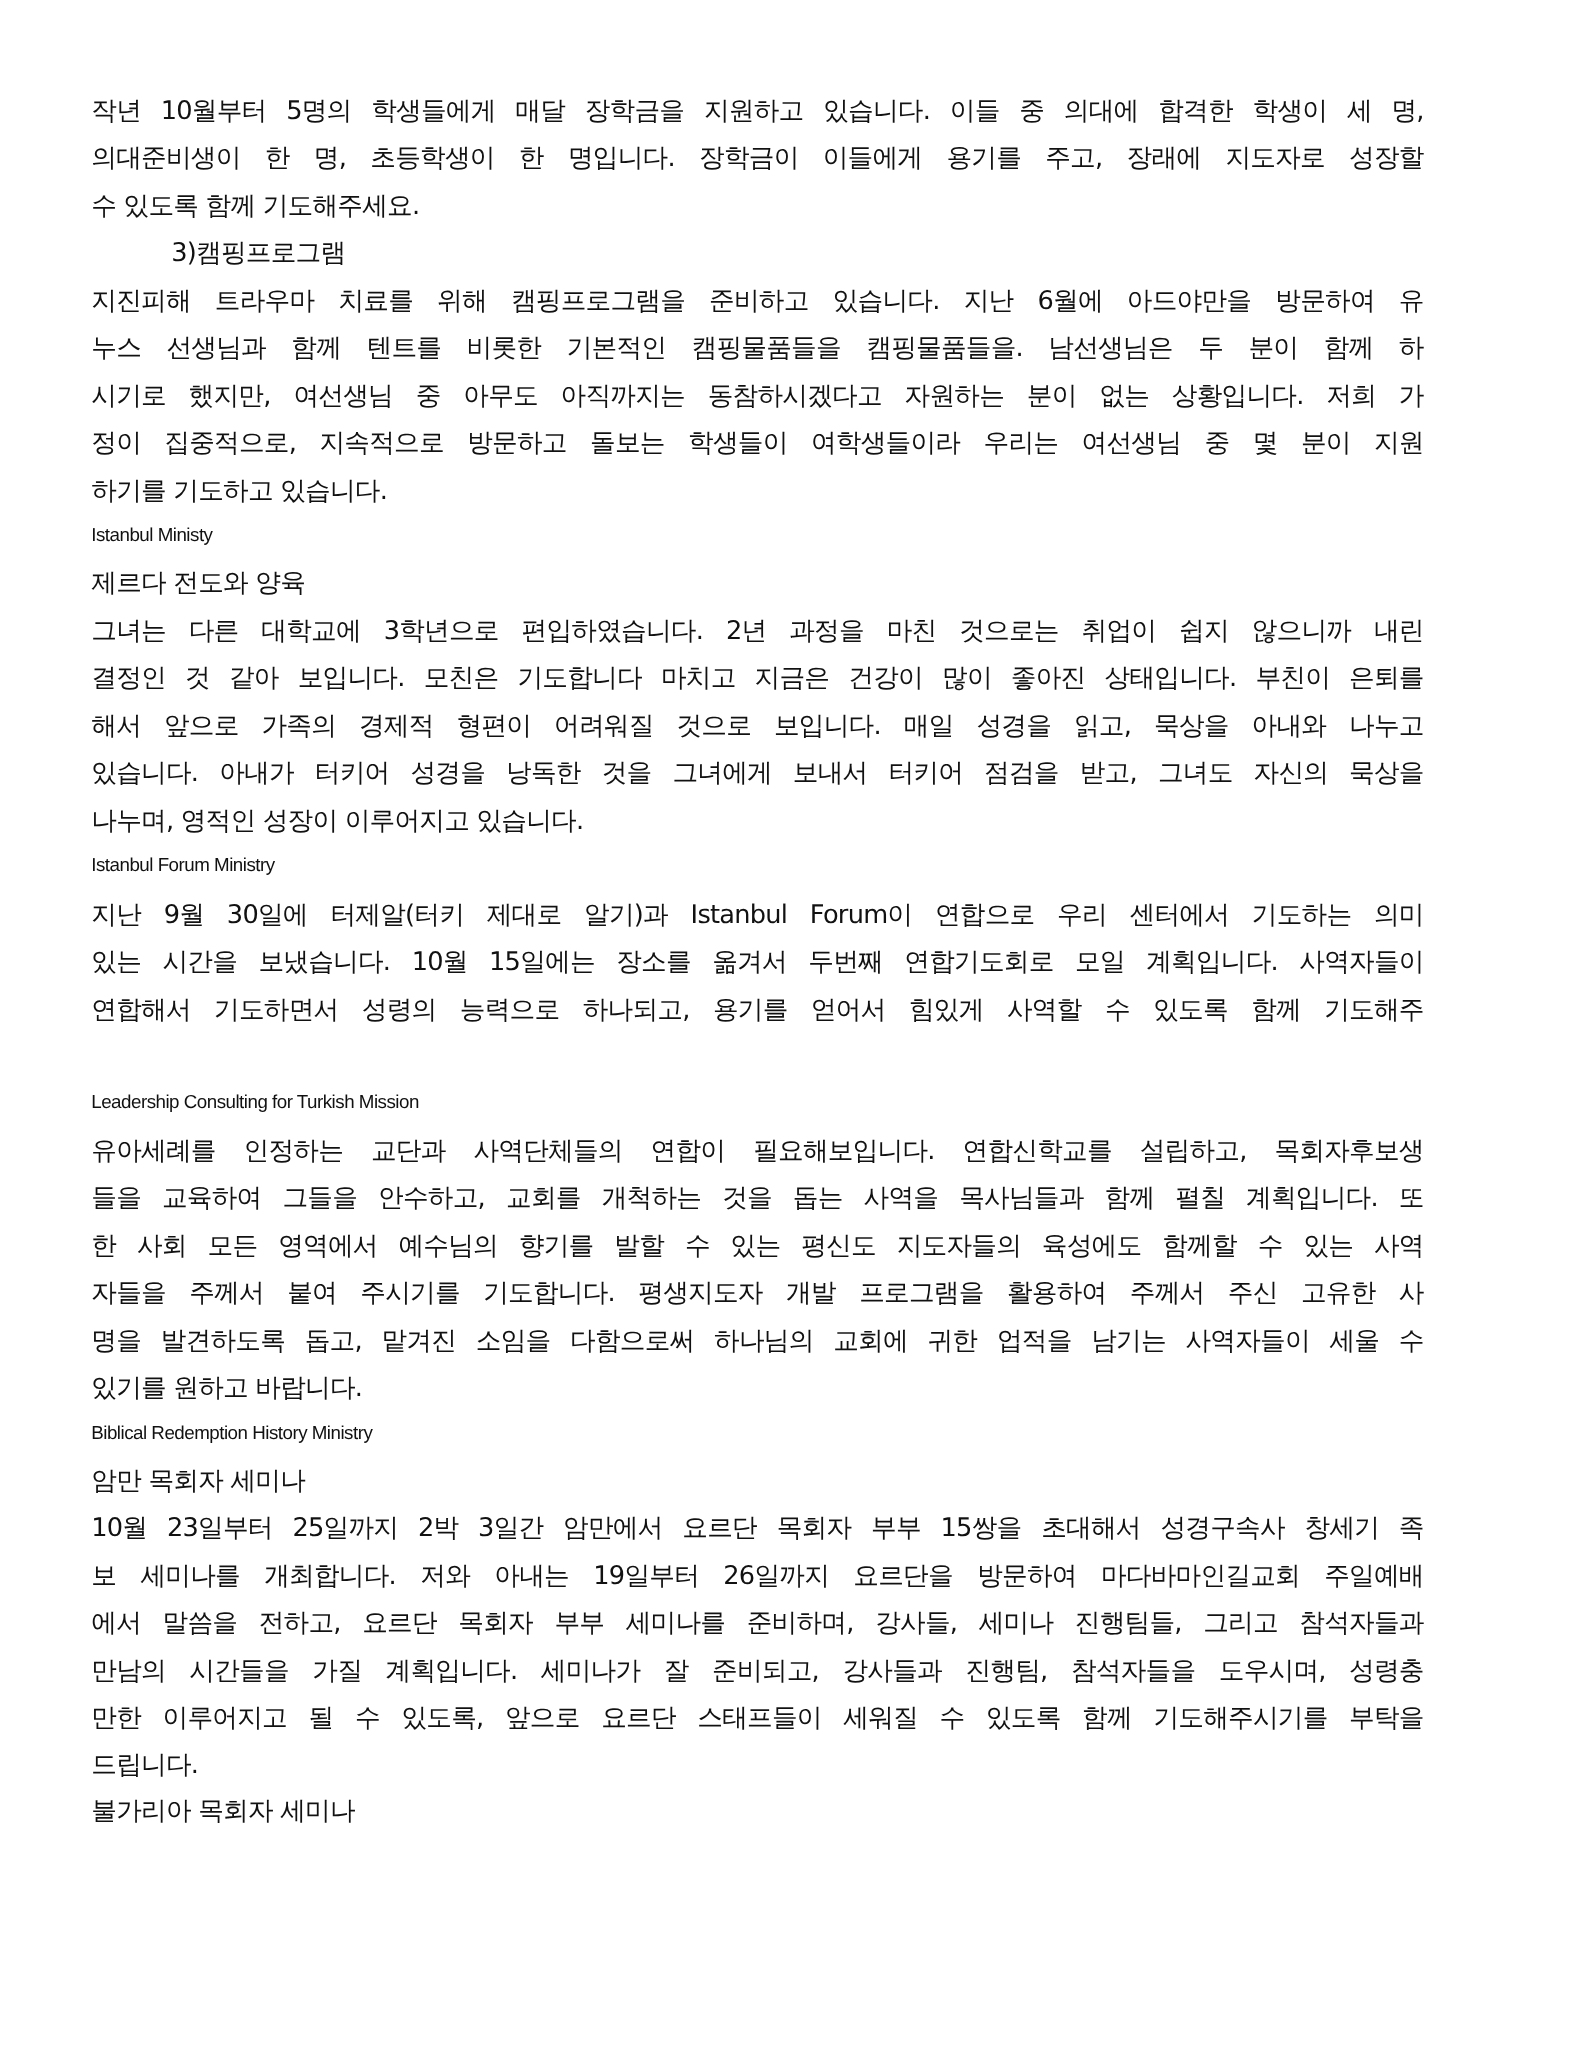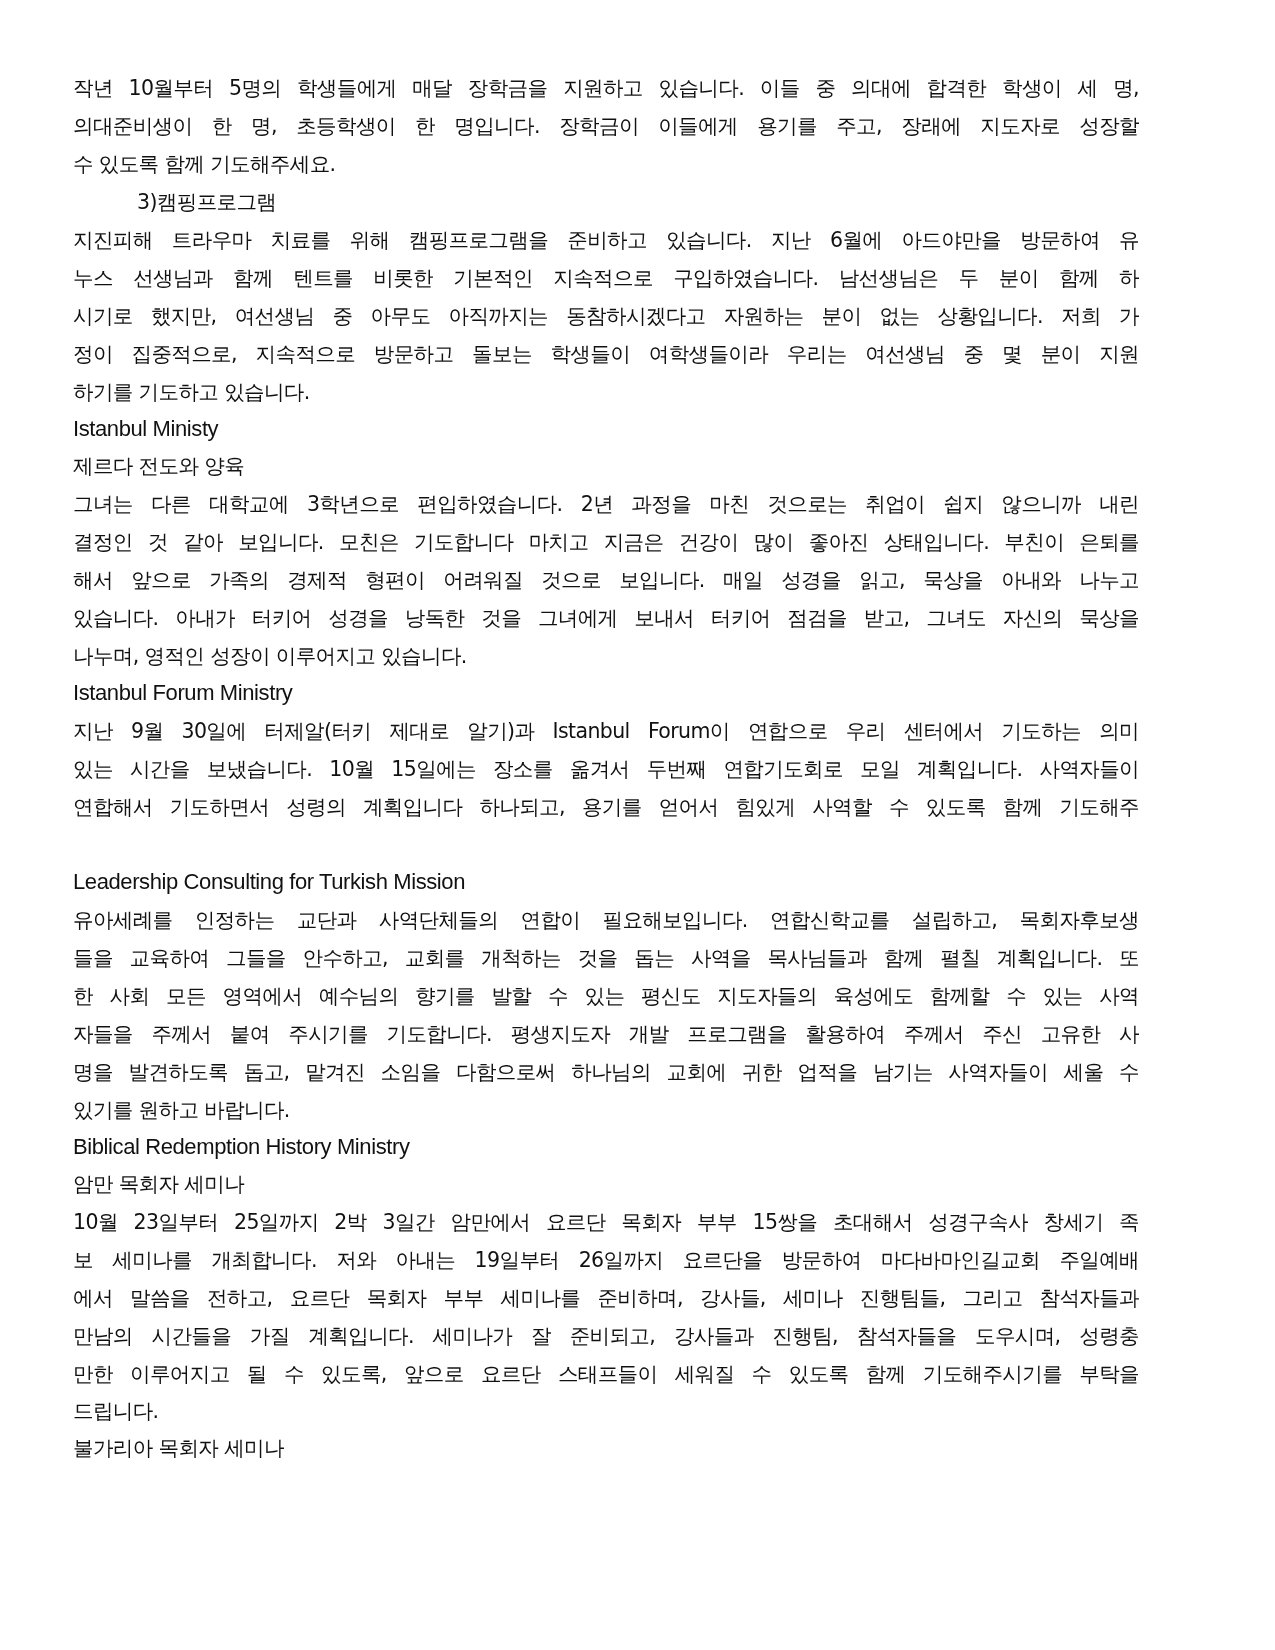--- a/index.html
+++ b/index.html
@@ -4,46 +4,46 @@
 <style>
   html, body { margin: 0; padding: 0; background: #ffffff; }
   body { width: 1275px; height: 1650px; position: relative; overflow: hidden;
          font-family: "DejaVu Sans", "Liberation Sans", sans-serif; color: #111111; }
   .page { position: absolute; left: 0; top: 0; width: 1275px; height: 1283px; text-decoration: underline; }
   .line { position: absolute; left: 73px; width: 1066px; height: 30px;
           font-size: 20.5px; line-height: 30px; white-space: nowrap;
           letter-spacing: -0.6px; }
   .line.just { text-align: justify; text-align-last: justify; }
   .line.indent { left: 137px; }
-  .line.en { letter-spacing: -0.4px; font-family: "Liberation Sans", "DejaVu Sans", sans-serif; font-size: 22px; }
+  .line.en { letter-spacing: -0.4px; font-family: "Liberation Sans", "DejaVu Sans", sans-serif; font-size: 15px; }
 </style>
 </head>
 <body>
 
 <div class="page">
   <div class="line just" style="top:73px">작년 10월부터 5명의 학생들에게 매달 장학금을 지원하고 있습니다. 이들 중 의대에 합격한 학생이 세 명,</div>
   <div class="line just" style="top:111px">의대준비생이 한 명, 초등학생이 한 명입니다. 장학금이 이들에게 용기를 주고, 장래에 지도자로 성장할</div>
   <div class="line" style="top:149px">수 있도록 함께 기도해주세요.</div>
   <div class="line indent" style="top:187px">3)캠핑프로그램</div>
   <div class="line just" style="top:225px">지진피해 트라우마 치료를 위해 캠핑프로그램을 준비하고 있습니다. 지난 6월에 아드야만을 방문하여 유</div>
-  <div class="line just" style="top:263px">누스 선생님과 함께 텐트를 비롯한 기본적인 지속적으로 구입하였습니다. 남선생님은 두 분이 함께 하</div>
+  <div class="line just" style="top:263px">누스 선생님과 함께 텐트를 비롯한 기본적인 캠핑물품들을 캠핑물품들을. 남선생님은 두 분이 함께 하</div>
   <div class="line just" style="top:301px">시기로 했지만, 여선생님 중 아무도 아직까지는 동참하시겠다고 자원하는 분이 없는 상황입니다. 저희 가</div>
   <div class="line just" style="top:339px">정이 집중적으로, 지속적으로 방문하고 돌보는 학생들이 여학생들이라 우리는 여선생님 중 몇 분이 지원</div>
   <div class="line" style="top:377px">하기를 기도하고 있습니다.</div>
   <div class="line en" style="top:414px">Istanbul Ministy</div>
   <div class="line" style="top:451px">제르다 전도와 양육</div>
   <div class="line just" style="top:489px">그녀는 다른 대학교에 3학년으로 편입하였습니다. 2년 과정을 마친 것으로는 취업이 쉽지 않으니까 내린</div>
   <div class="line just" style="top:527px">결정인 것 같아 보입니다. 모친은 기도합니다 마치고 지금은 건강이 많이 좋아진 상태입니다. 부친이 은퇴를</div>
   <div class="line just" style="top:565px">해서 앞으로 가족의 경제적 형편이 어려워질 것으로 보입니다. 매일 성경을 읽고, 묵상을 아내와 나누고</div>
   <div class="line just" style="top:603px">있습니다. 아내가 터키어 성경을 낭독한 것을 그녀에게 보내서 터키어 점검을 받고, 그녀도 자신의 묵상을</div>
   <div class="line" style="top:641px">나누며, 영적인 성장이 이루어지고 있습니다.</div>
   <div class="line en" style="top:678px">Istanbul Forum Ministry</div>
   <div class="line just" style="top:716px">지난 9월 30일에 터제알(터키 제대로 알기)과 Istanbul Forum이 연합으로 우리 센터에서 기도하는 의미</div>
   <div class="line just" style="top:754px">있는 시간을 보냈습니다. 10월 15일에는 장소를 옮겨서 두번째 연합기도회로 모일 계획입니다. 사역자들이</div>
-  <div class="line just" style="top:792px">연합해서 기도하면서 성령의 계획입니다 하나되고, 용기를 얻어서 힘있게 사역할 수 있도록 함께 기도해주</div>
+  <div class="line just" style="top:792px">연합해서 기도하면서 성령의 능력으로 하나되고, 용기를 얻어서 힘있게 사역할 수 있도록 함께 기도해주</div>
   <div class="line just" style="top:905px">유아세례를 인정하는 교단과 사역단체들의 연합이 필요해보입니다. 연합신학교를 설립하고, 목회자후보생</div>
   <div class="line en" style="top:867px">Leadership Consulting for Turkish Mission</div>
   <div class="line just" style="top:943px">들을 교육하여 그들을 안수하고, 교회를 개척하는 것을 돕는 사역을 목사님들과 함께 펼칠 계획입니다. 또</div>
   <div class="line just" style="top:981px">한 사회 모든 영역에서 예수님의 향기를 발할 수 있는 평신도 지도자들의 육성에도 함께할 수 있는 사역</div>
   <div class="line just" style="top:1019px">자들을 주께서 붙여 주시기를 기도합니다. 평생지도자 개발 프로그램을 활용하여 주께서 주신 고유한 사</div>
   <div class="line just" style="top:1057px">명을 발견하도록 돕고, 맡겨진 소임을 다함으로써 하나님의 교회에 귀한 업적을 남기는 사역자들이 세울 수</div>
   <div class="line" style="top:1095px">있기를 원하고 바랍니다.</div>
   <div class="line en" style="top:1132px">Biblical Redemption History Ministry</div>
   <div class="line" style="top:1169px">암만 목회자 세미나</div>
   <div class="line just" style="top:1207px">10월 23일부터 25일까지 2박 3일간 암만에서 요르단 목회자 부부 15쌍을 초대해서 성경구속사 창세기 족</div>

